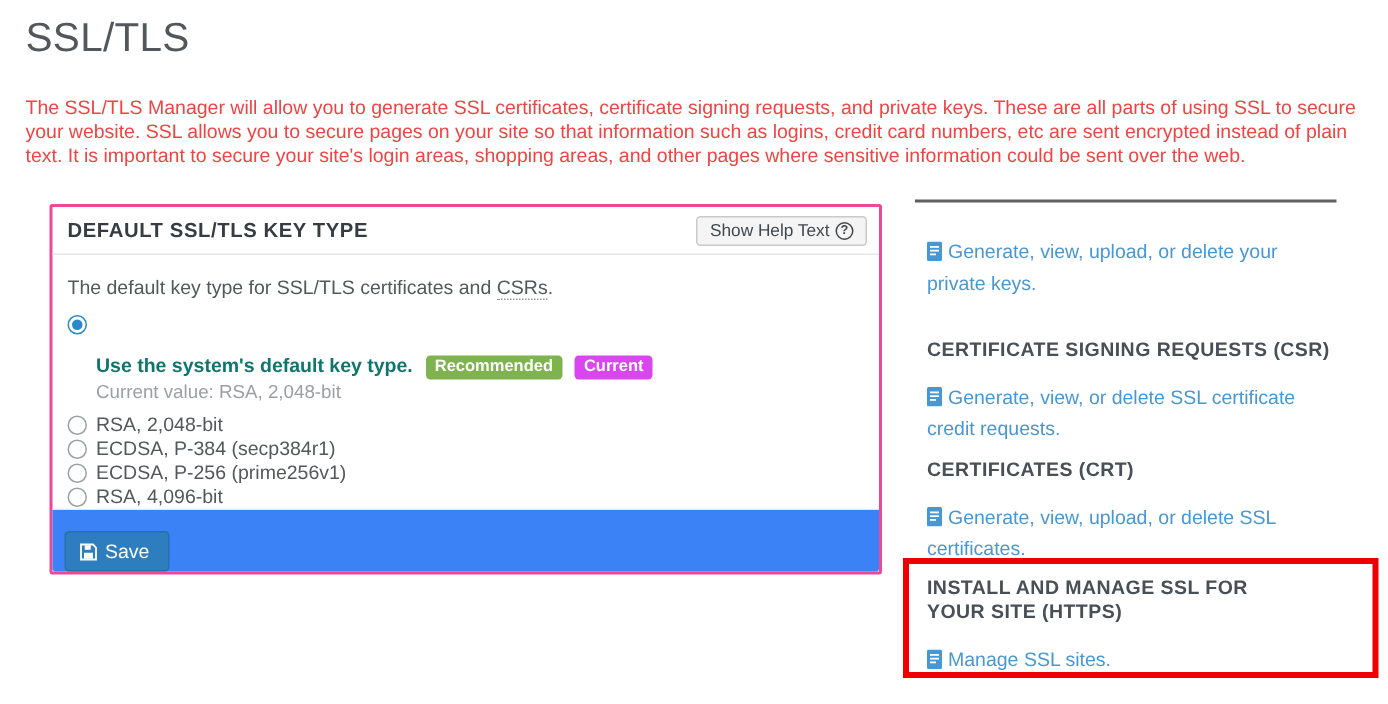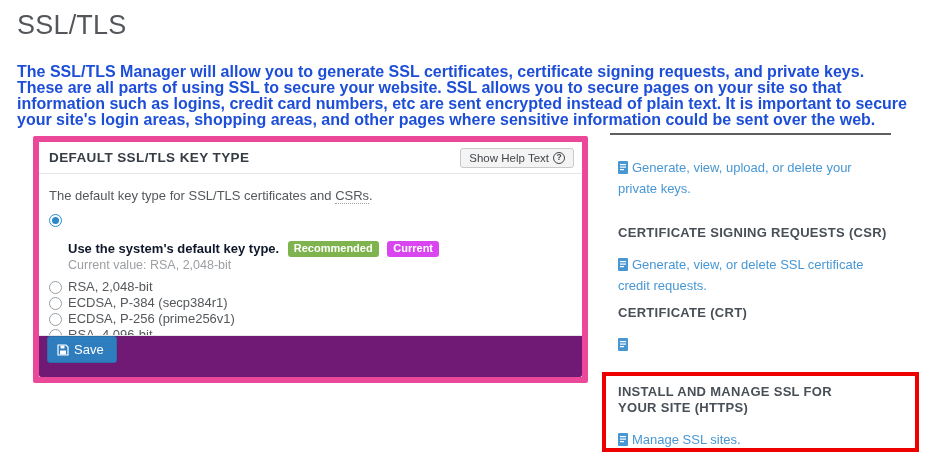--- a/index.html
+++ b/index.html
@@ -3,25 +3,25 @@
 <meta charset="utf-8">
 <style>
   * { margin:0; padding:0; box-sizing:border-box; }
   html,body { width:925px; height:469px; background:#fff; overflow:hidden;
     font-family:"Liberation Sans", sans-serif; }
   body { position:relative; color:#54585b; }
 
   .page-title { position:absolute; left:17px; top:10px; font-size:27px;
     font-weight:400; color:#53575b; letter-spacing:0.2px; }
   .page-desc { position:absolute; left:17px; top:64px; width:893px;
-    font-size:16px; line-height:16px; color:#1d4ed8;font-weight:bold; }
+    font-size:13px; line-height:16px; color:#ef4444; }
 
   
   .panel { position:absolute; left:33px; top:136px; width:555px; height:247px;
-    background:#fff; border:6px solid #ec4899; border-radius:2px; }
+    background:#fff; border:2px solid #ec4899; border-radius:2px; }
   .panel-header { display:flex; justify-content:space-between; align-items:center;
     height:32px; padding:0 8px 0 10px; border-bottom:1px solid #e6e6e6; }
   .panel-title { font-size:13.5px; font-weight:bold; color:#363c43;
     letter-spacing:0.4px; }
   .help-btn { display:inline-flex; align-items:center; gap:4px; font-size:11.5px;
     color:#42474c; background:#f4f4f4; border:1px solid #c9c9c9; border-radius:3px;
     padding:3px 8px; cursor:pointer; font-family:inherit; }
   .help-circle { display:inline-flex; align-items:center; justify-content:center;
     width:12px; height:12px; border:1px solid #42474c; border-radius:50%;
     font-size:8.5px; font-weight:bold; line-height:1; }
@@ -31,32 +31,32 @@
   .term { border-bottom:1px dotted #9a9a9a; }
 
   .opt { display:flex; align-items:flex-start; line-height:17px; font-size:13px;
     color:#54585b; cursor:pointer; }
   .opt + .opt { margin-top:0; }
   .radio { flex:0 0 13px; width:13px; height:13px; border:1px solid #9aa0a5;
     border-radius:50%; margin:2px 6px 0 0; position:relative; background:#fff; }
   .radio.selected { border-color:#2a89ca; }
   .radio.selected::after { content:""; position:absolute; left:2px; top:2px;
     width:7px; height:7px; border-radius:50%; background:#2a89ca; }
-  .opt-main { font-weight:bold; color:#0f172a; }
+  .opt-main { font-weight:bold; color:#0f766e; }
   .badge { display:inline-block; font-size:11px; font-weight:bold; color:#fff;
     padding:2px 6px 3px; border-radius:3px; margin-left:5px; line-height:1;
     vertical-align:1px; }
   .badge.green { background:#7eb34e;margin-top:29px; }
   .badge.blue { background:#d946ef; }
   .opt-note { font-size:12.5px; color:#9c9fa3; margin:1px 0 6px 19px; line-height:15px; }
   .opt-list .opt { line-height:16px; }
 
   .panel-footer { position:absolute; left:0; right:0; bottom:0; height:42px;
-    background:#701a75; border-top:1px solid #e6e6e6; display:flex;
-    align-items:flex-start; padding-left:8px; border-radius:0 0 2px 2px; }
+    background:#3b82f6; border-top:1px solid #e6e6e6; display:flex;
+    align-items:flex-end; padding-left:8px; border-radius:0 0 2px 2px; }
   .save-btn { display:inline-flex; align-items:center; gap:5px; background:#2e7dbf;
     border:1px solid #2a6fa9; color:#fff; font-size:13px; padding:5px 12px 5px 9px;
     border-radius:3px; cursor:pointer; font-family:inherit; }
 
   
   .sidebar-rule { position:absolute; left:610px; top:133px; width:281px; height:2px;
     background:#5f5f5f; }
   .side-sec { position:absolute; left:618px; width:274px; }
   .side-sec h3 { font-size:13px; font-weight:bold; color:#484f56;
     letter-spacing:0.3px; line-height:16px; }
@@ -148,27 +148,27 @@
   <h3>CERTIFICATE SIGNING REQUESTS (CSR)</h3>
   <a class="side-link"><span class="file-icon"><svg width="10" height="13" viewBox="0 0 10 13">
           <rect width="10" height="13" rx="1" fill="#4897d3"></rect>
           <rect x="2" y="3" width="6" height="1.2" fill="#fff"></rect>
           <rect x="2" y="5.5" width="6" height="1.2" fill="#fff"></rect>
           <rect x="2" y="8" width="4" height="1.2" fill="#fff"></rect>
         </svg></span><span>Generate, view, or delete SSL certificate credit requests.</span></a>
 </section>
 
 <section class="side-sec" style="top:305px">
-  <h3>CERTIFICATE (CRT)</h3>
+  <h3>CERTIFICATES (CRT)</h3>
   <a class="side-link"><span class="file-icon"><svg width="10" height="13" viewBox="0 0 10 13">
           <rect width="10" height="13" rx="1" fill="#4897d3"></rect>
           <rect x="2" y="3" width="6" height="1.2" fill="#fff"></rect>
           <rect x="2" y="5.5" width="6" height="1.2" fill="#fff"></rect>
           <rect x="2" y="8" width="4" height="1.2" fill="#fff"></rect>
-        </svg></span></a>
+        </svg></span><span>Generate, view, upload, or delete SSL certificates.</span></a>
 </section>
 
 <div class="highlight-box">
   <section class="side-sec-inner">
     <h3>INSTALL AND MANAGE SSL FOR YOUR SITE (HTTPS)</h3>
     <a class="side-link"><span class="file-icon"><svg width="10" height="13" viewBox="0 0 10 13">
             <rect width="10" height="13" rx="1" fill="#4897d3"></rect>
             <rect x="2" y="3" width="6" height="1.2" fill="#fff"></rect>
             <rect x="2" y="5.5" width="6" height="1.2" fill="#fff"></rect>
             <rect x="2" y="8" width="4" height="1.2" fill="#fff"></rect>

